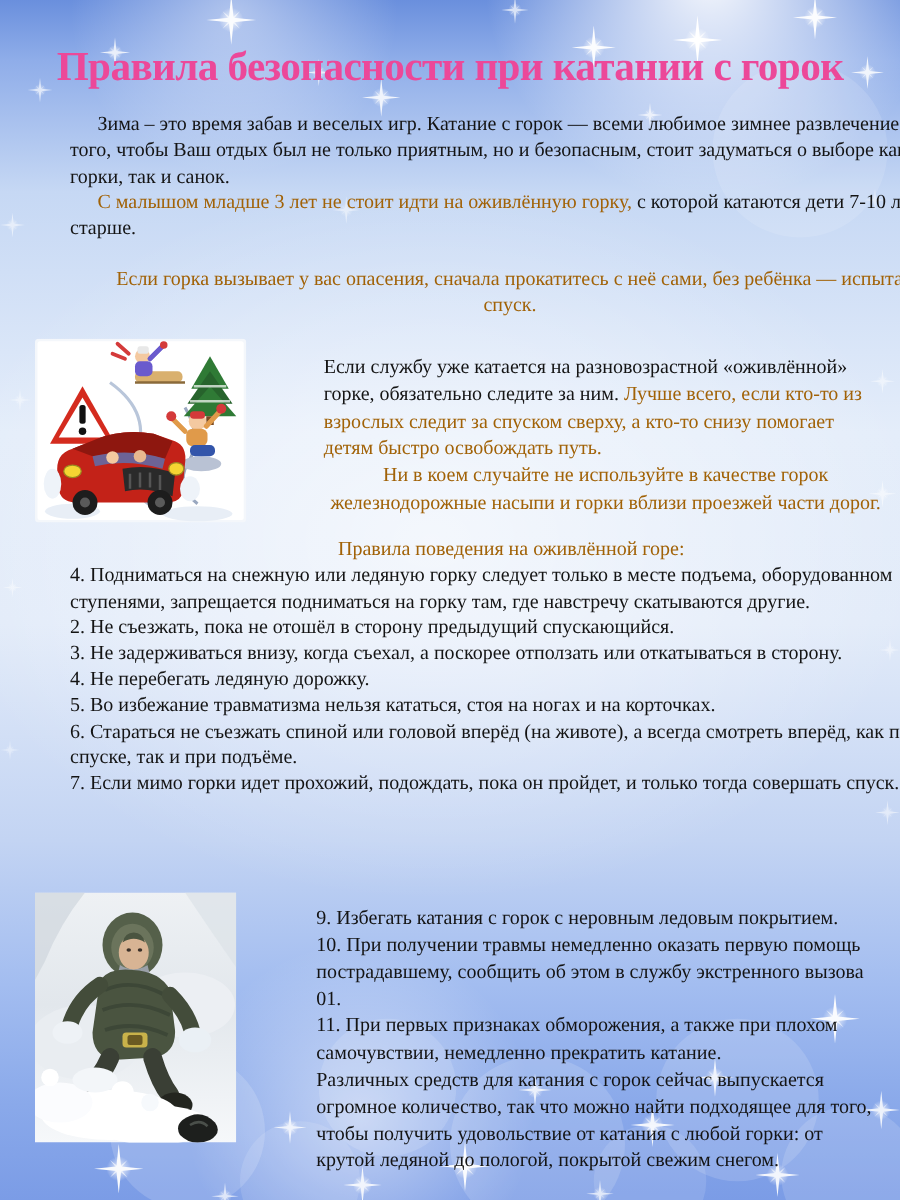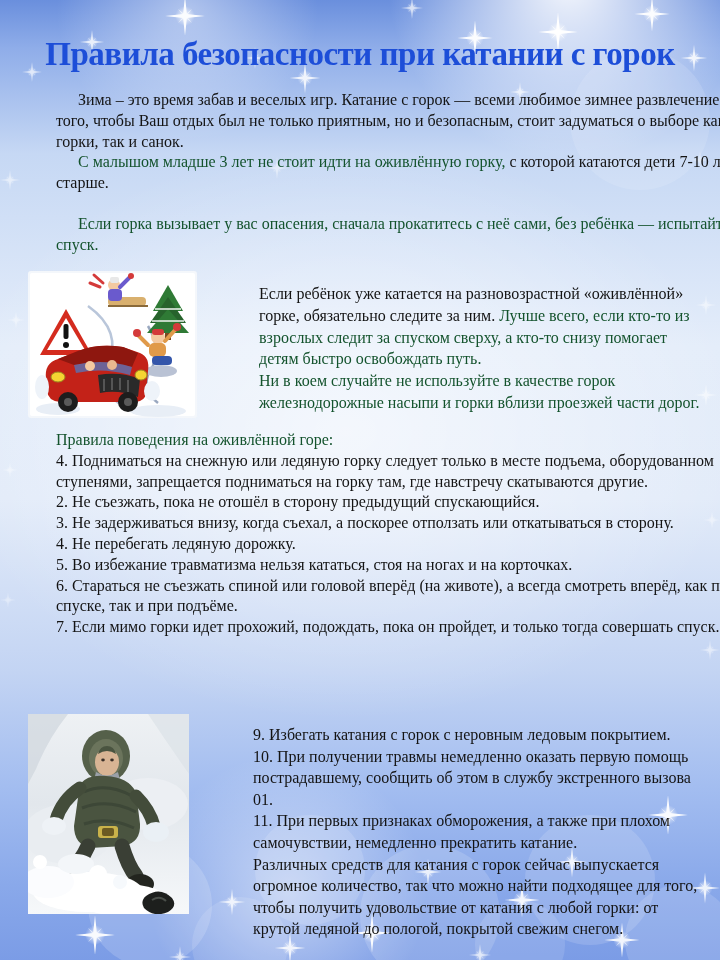--- a/index.html
+++ b/index.html
@@ -20,21 +20,21 @@
   .content{position:absolute;inset:0;z-index:2;}
   .title{
     position:absolute;top:36px;left:0;width:720px;text-align:center;
     font-size:33px;font-weight:bold;letter-spacing:-0.5px;
   }
   .textblock{font-size:16px;line-height:1.3;color:#141414;margin-left:48px;}
   .intro{position:absolute;top:90px;left:8px;width:704px;}
   .intro p{margin:0;}
   .indent{text-indent:22px;}
   .gap-top{margin-top:20px !important;}
-  .blue{color:#14532d;}
+  .blue{color:#a16207;text-align:center;}
   .row{position:absolute;display:flex;}
   .row1{top:271px;left:28px;width:682px;gap:14px;}
   .row2{top:714px;left:28px;width:678px;gap:16px;}
   .row .txt{flex:1;}
   .row1 .txt{padding-top:12px;line-height:1.36;}
   .row2 .txt{padding-top:10px;line-height:1.35;}
   .rules{position:absolute;top:430px;left:8px;width:706px;}
   .rules div{margin:0;}
   .imgbox{flex:none;display:block;}
   p.m0{margin:0;}
@@ -101,21 +101,21 @@
   <use href="#spark" transform="translate(572,862) scale(0.7)" opacity="0.85"></use>
   <use href="#spark" transform="translate(622,940) scale(0.8)" opacity="0.9"></use>
   <use href="#spark" transform="translate(668,815) scale(0.9)" opacity="0.95"></use>
   <use href="#spark" transform="translate(705,888) scale(0.7)" opacity="0.85"></use>
   <use href="#spark" transform="translate(480,955) scale(0.5)" opacity="0.7"></use>
   <use href="#spark" transform="translate(180,957) scale(0.5)" opacity="0.7"></use>
 </svg>
 
 <div class="content">
 
-  <div class="title" style="color:#1d4ed8;">Правила безопасности при катании с горок</div>
+  <div class="title" style="color:#ec4899;">Правила безопасности при катании с горок</div>
 
   <div class="intro textblock">
     <p class="indent m0">Зима – это время забав и веселых игр. Катание с горок — всеми любимое зимнее развлечение. Для того, чтобы Ваш  отдых был не только приятным, но и безопасным, стоит задуматься  о выборе как горки, так и санок.</p>
     <p class="indent m0"><span class="blue">С малышом младше  3 лет не стоит идти на оживлённую горку, </span><span>с которой катаются  дети 7-10 лет и старше.</span></p>
     <p class="indent blue gap-top m0">Если горка вызывает у вас опасения, сначала прокатитесь  с неё сами, без ребёнка — испытайте спуск.</p>
   </div>
 
   <div class="row row1">
     <svg class="imgbox" width="169" height="147" viewBox="0 0 169 147">
       <rect x="0" y="0" width="169" height="147" rx="3" fill="#f4f7fb"></rect>
@@ -177,21 +177,21 @@
         <ellipse cx="113" cy="104" rx="6" ry="5" fill="#f5d432" stroke="#9a8a20"></ellipse>
         <circle cx="40" cy="131" r="10" fill="#1d1d1d"></circle>
         <circle cx="40" cy="131" r="4" fill="#5a5a5a"></circle>
         <circle cx="100" cy="131" r="10" fill="#1d1d1d"></circle>
         <circle cx="100" cy="131" r="4" fill="#5a5a5a"></circle>
         <ellipse cx="14" cy="116" rx="7" ry="12" fill="#eef3f9"></ellipse>
         <ellipse cx="124" cy="120" rx="8" ry="10" fill="#eef3f9"></ellipse>
       </g>
     </svg>
     <div class="txt textblock">
-      <p class="m0"><span>Если ребёнок уже катается  на разновозрастной «оживлённой» горке, обязательно следите за ним.</span><span class="blue"> Лучше  всего, если кто-то из взрослых следит за спуском  сверху,  а кто-то снизу помогает детям быстро освобождать путь.</span></p>
+      <p class="m0"><span>Если службу уже катается  на разновозрастной «оживлённой» горке, обязательно следите за ним.</span><span class="blue"> Лучше  всего, если кто-то из взрослых следит за спуском  сверху,  а кто-то снизу помогает детям быстро освобождать путь.</span></p>
       <p class="m0 blue">Ни в коем  случайте не используйте в качестве  горок железнодорожные насыпи и горки  вблизи проезжей части дорог.</p>
     </div>
   </div>
 
   <div class="rules textblock">
     <div class="blue">Правила поведения на оживлённой горе:</div>
     <div>4. Подниматься на снежную или ледяную горку  следует только в месте подъема, оборудованном ступенями, запрещается  подниматься на горку  там, где навстречу скатываются другие.</div>
     <div>2. Не съезжать, пока не отошёл  в сторону предыдущий  спускающийся.</div>
     <div>3. Не задерживаться внизу, когда съехал,  а поскорее отползать или откатываться в сторону.</div>
     <div>4. Не перебегать ледяную дорожку.</div>

